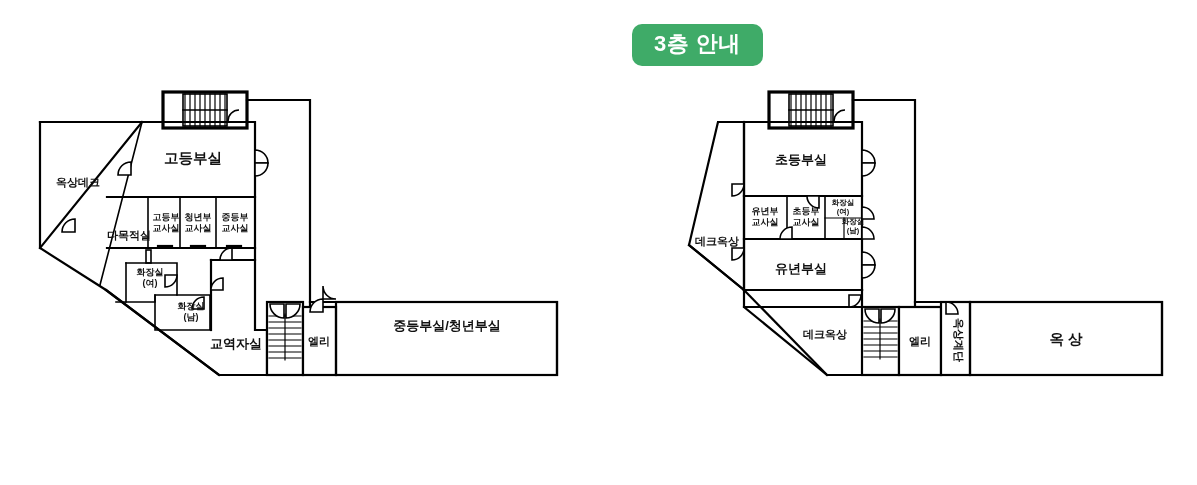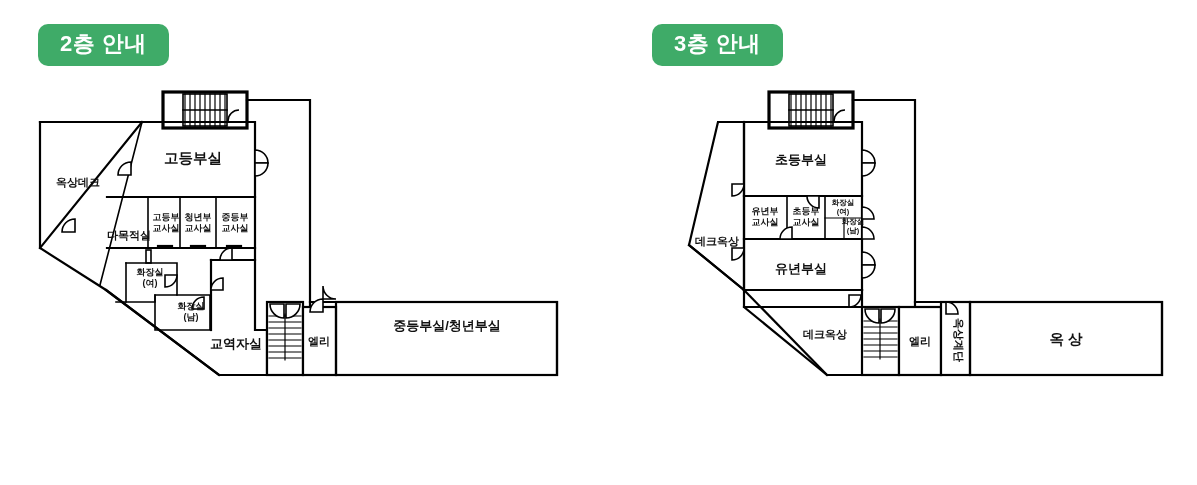--- a/index.html
+++ b/index.html
@@ -15,21 +15,21 @@
     display:inline-flex;align-items:center;justify-content:center;
     background:#3fab68;color:#ffffff;
     border-radius:10px;
     font-size:22px;font-weight:bold;
     letter-spacing:0.5px;
     padding:9px 22px 11px 22px;
     white-space:nowrap;
     line-height:1;
   }
   .badge.b2{left:38px;top:24px;}
-  .badge.b3{left:55px;top:24px;}
+  .badge.b3{left:35px;top:24px;}
 
   svg{display:block;}
   .wall{stroke:#000;fill:none;stroke-linecap:square;}
   .w-out{stroke-width:3.2;}
   .w-mid{stroke-width:2.2;}
   .w-thin{stroke-width:1.6;}
   .w-hair{stroke-width:1.2;}
   .door{stroke:#000;fill:#fff;stroke-width:1.6;}
   .room-fill{fill:#ffffff;}
   text{font-family:"Liberation Sans","DejaVu Sans",sans-serif;fill:#111;}
@@ -40,21 +40,20 @@
   .lbl-xs{font-size:7.5px;font-weight:bold;}
   .ctr{text-anchor:middle;}
 </style>
 </head>
 <body>
 
 <div class="page">
 
   <div class="plan left">
 
-    <div class="badge b2">2층 안내</div>
 
     <svg width="600" height="485" viewBox="0 0 600 485">
 
       <g>
 
         <rect x="163" y="92" width="84" height="36" class="wall w-out room-fill"></rect>
 
         <g>
           <line x1="185" y1="94" x2="185" y2="126" class="wall w-hair"></line>
           <line x1="190" y1="94" x2="190" y2="126" class="wall w-hair"></line>

